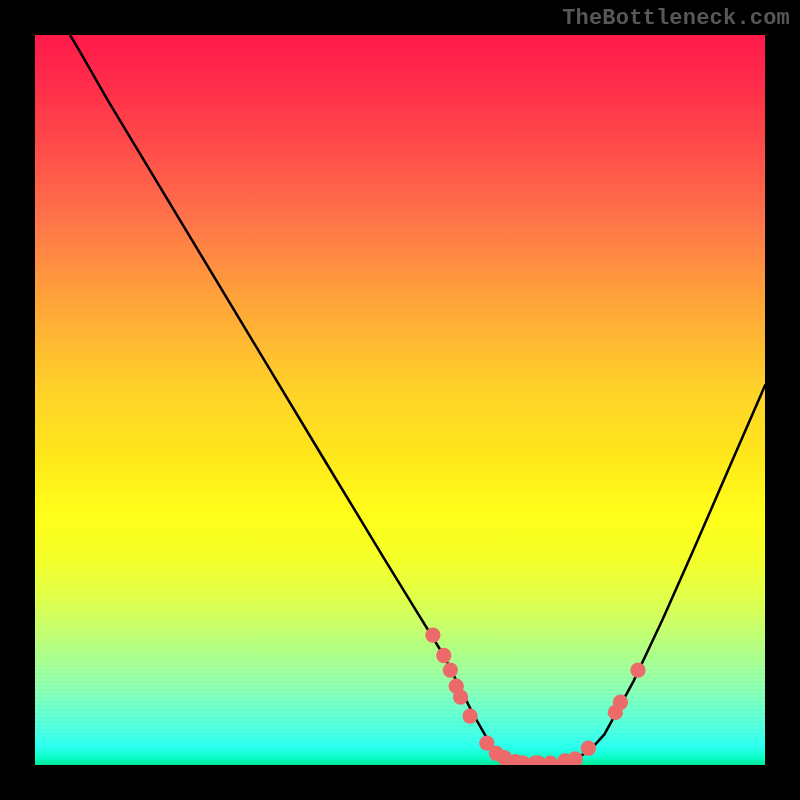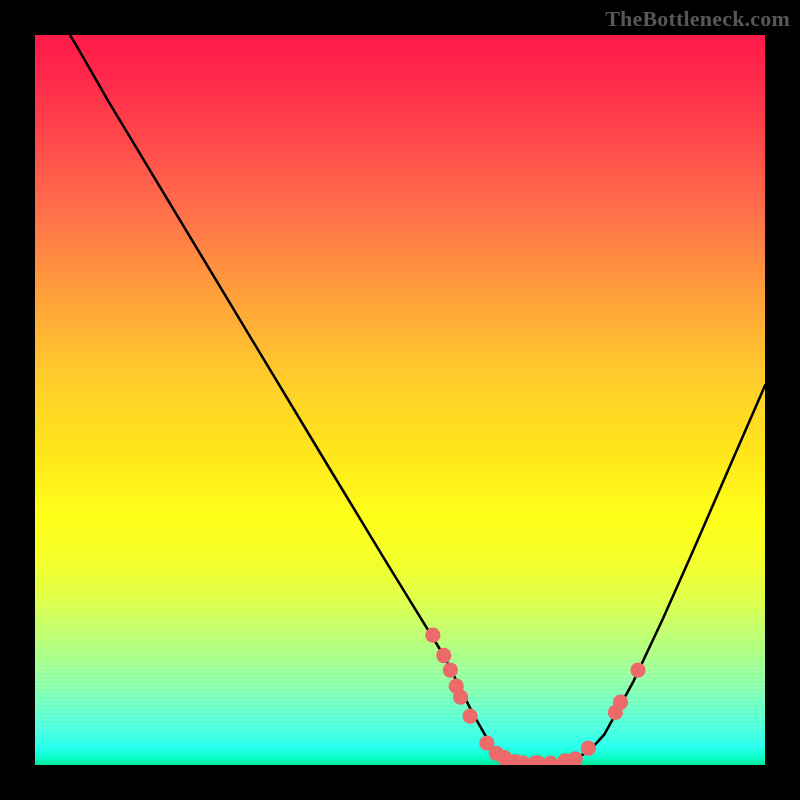--- a/index.html
+++ b/index.html
@@ -2,21 +2,21 @@
 <html><head>
 <meta charset="utf-8">
 <style>
   * { margin: 0; padding: 0; box-sizing: border-box; }
   html, body { width: 800px; height: 800px; background: #000; overflow: hidden; }
   .container { position: relative; width: 800px; height: 800px; background: #000; }
   .attribution {
     position: absolute;
     top: 6px;
     right: 10px;
-    font-family: Liberation Serif, serif;
+    font-family: Liberation Mono, monospace;
     font-size: 22px;
     font-weight: bold;
     color: #575757;
     letter-spacing: 0.2px;
   }
   .plot {
     position: absolute;
     left: 35px;
     top: 35px;
     width: 730px;

